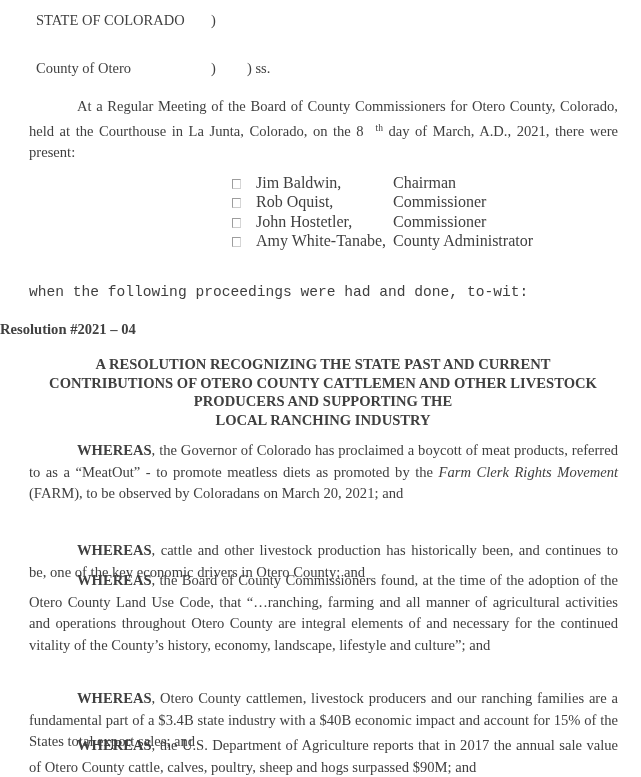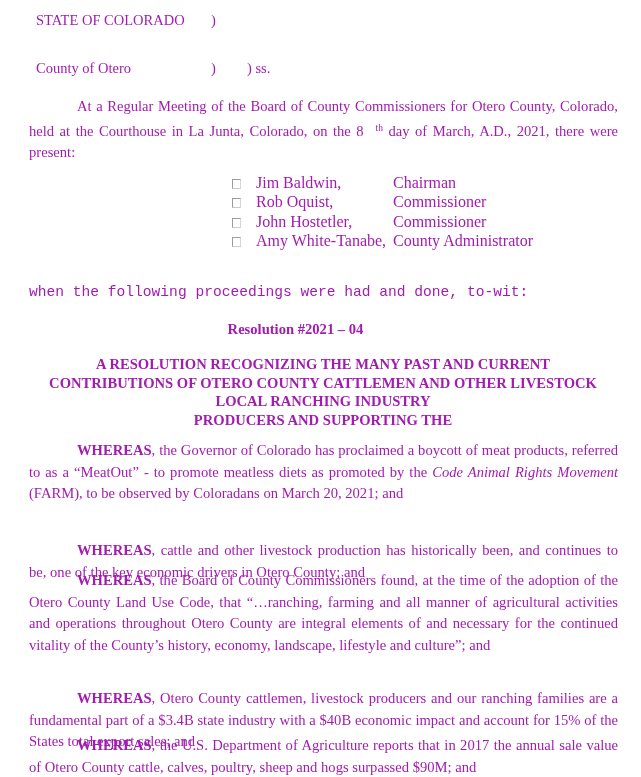--- a/index.html
+++ b/index.html
@@ -8,21 +8,21 @@
     padding: 0;
     background: #ffffff;
   }
   .page {
     position: relative;
     width: 641px;
     height: 777px;
     background: #ffffff;
     overflow: hidden;
     font-family: "Liberation Serif", "DejaVu Serif", serif;
-    color: #a21caf;
+    color: #404040;
     border-radius: 24px;
     -webkit-font-smoothing: antialiased;
   }
 
   
   .caption {
     position: absolute;
     left: 36px;
     top: 8px;
     width: 260px;
@@ -113,21 +113,21 @@
   .att-role {
     white-space: nowrap;
   }
 
   
   .res-number {
     position: absolute;
     left: 0;
     top: 321px;
     width: 591px;
-    text-align: center;
+    text-align: left;
     font-size: 14.6px;
     font-weight: bold;
   }
   .title-block {
     position: absolute;
     left: 25px;
     top: 355px;
     width: 596px;
     text-align: center;
     font-size: 14.6px;
@@ -189,27 +189,27 @@
       <span class="att-name">Amy White-Tanabe,</span>
       <span class="att-role">County Administrator</span>
     </div>
   </div>
 
   <div class="para noindent" style="top:282px;">when the following proceedings were had and done, to-wit:</div>
 
   <div class="res-number">Resolution #2021 – 04</div>
 
   <div class="title-block">
-    <div class="title-line">A RESOLUTION RECOGNIZING THE MANY PAST AND CURRENT</div>
+    <div class="title-line">A RESOLUTION RECOGNIZING THE STATE PAST AND CURRENT</div>
     <div class="title-line">CONTRIBUTIONS OF OTERO COUNTY CATTLEMEN AND OTHER LIVESTOCK</div>
+    <div class="title-line">PRODUCERS AND SUPPORTING THE</div>
     <div class="title-line">LOCAL RANCHING INDUSTRY</div>
-    <div class="title-line">PRODUCERS AND SUPPORTING THE</div>
   </div>
 
-  <div class="para" style="top:440px;"><b>WHEREAS</b><span>, the Governor of Colorado has proclaimed a boycott of meat products, referred to as a “MeatOut” - to promote meatless diets as promoted by the </span><i>Code Animal Rights Movement</i><span> (FARM), to be observed by Coloradans on March 20, 2021; and</span></div>
+  <div class="para" style="top:440px;"><b>WHEREAS</b><span>, the Governor of Colorado has proclaimed a boycott of meat products, referred to as a “MeatOut” - to promote meatless diets as promoted by the </span><i>Farm Clerk Rights Movement</i><span> (FARM), to be observed by Coloradans on March 20, 2021; and</span></div>
 
   <div class="para" style="top:516px;margin-top:24px;"><b>WHEREAS</b><span>, cattle and other livestock production has historically been, and continues to be, one of the key economic drivers in Otero County; and</span></div>
 
   <div class="para" style="top:570px;"><b>WHEREAS</b><span>, the Board of County Commissioners found, at the time of the adoption of the Otero County Land Use Code, that “…ranching, farming and all manner of agricultural activities and operations throughout Otero County are integral elements of and necessary for the continued vitality of the County’s history, economy, landscape, lifestyle and culture”; and</span></div>
 
   <div class="para" style="top:660px;margin-top:28px;"><b>WHEREAS</b><span>, Otero County cattlemen, livestock producers and our ranching families are a fundamental part of a $3.4B state industry with a $40B economic impact and account for 15% of the States total export sales; and</span></div>
 
   <div class="para" style="top:735px;"><b>WHEREAS</b><span>, the U.S. Department of Agriculture reports that in 2017 the annual sale value of Otero County cattle, calves, poultry, sheep and hogs surpassed $90M; and</span></div>
 
 </div>

